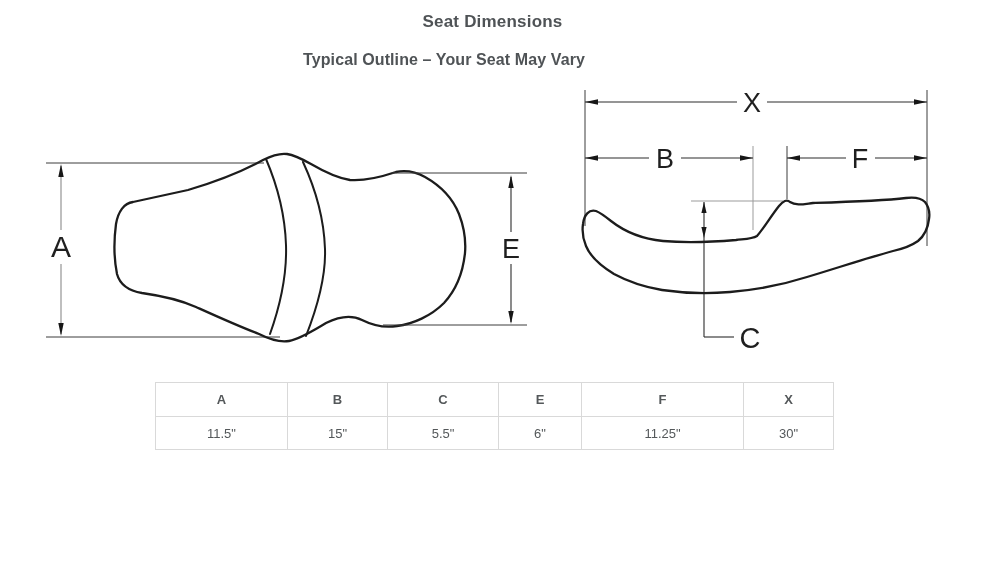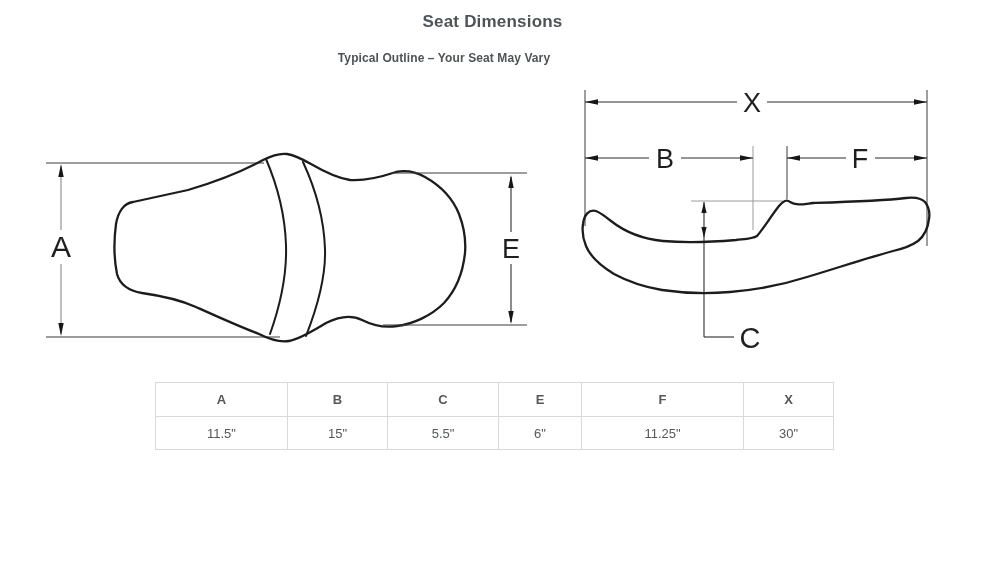--- a/index.html
+++ b/index.html
@@ -11,21 +11,21 @@
   .canvas{
     position:relative;width:985px;height:565px;background:var(--bg);
     font-family:"Liberation Sans",sans-serif;overflow:hidden;padding-left:12px;
   }
   .page-title{
     position:absolute;top:12px;left:0;width:985px;text-align:center;margin:0;
     font-size:17px;font-weight:bold;color:var(--heading_text);letter-spacing:.2px;
   }
   .page-subtitle{
     position:absolute;top:51px;left:0;width:888px;text-align:center;margin:0;
-    font-size:12px;font-weight:bold;color:var(--heading_text);letter-spacing:.1px;
+    font-size:16px;font-weight:bold;color:var(--heading_text);letter-spacing:.1px;
   }
   svg.diagram-layer{position:absolute;top:0;left:0;}
   .seat-path{fill:none;stroke:var(--outline);stroke-width:2.3;stroke-linecap:round;stroke-linejoin:round;}
   .seam{fill:none;stroke:var(--outline);stroke-width:2;stroke-linecap:round;}
   .dimline{stroke:var(--dim);stroke-width:1.1;fill:none;}
   .dimline-light{stroke:var(--dimlight);stroke-width:1.1;fill:none;}
   .extline{stroke:var(--ext);stroke-width:1;fill:none;}
   .extline-gray{stroke:var(--extgray);stroke-width:1;fill:none;}
   .ah{fill:var(--arrow);stroke:none;}
   .dimlabel{

